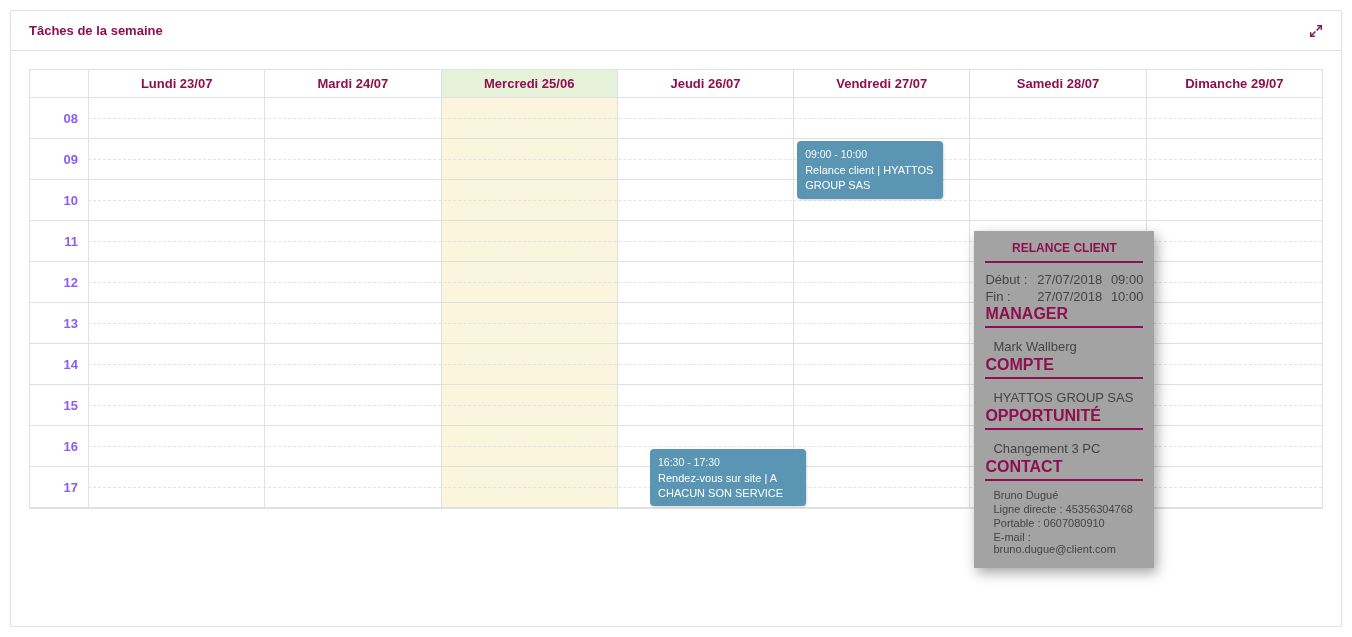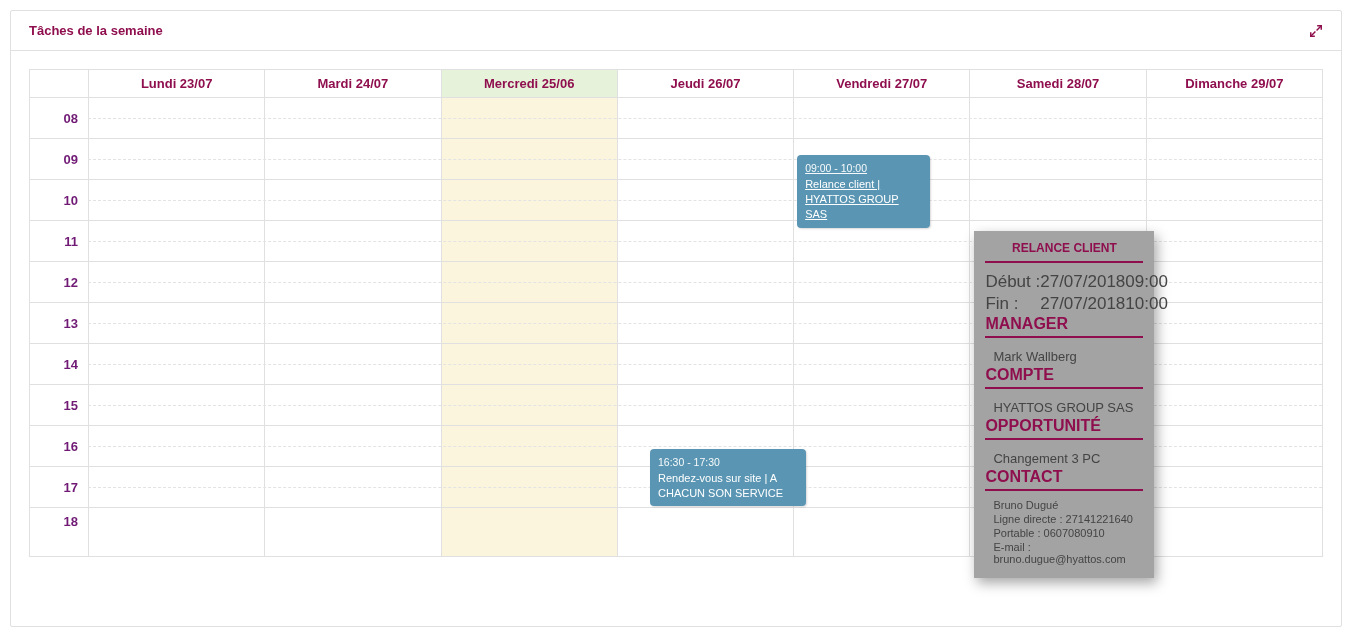--- a/index.html
+++ b/index.html
@@ -51,21 +51,21 @@
     border:1px solid var(--border);
   }
   .cal-row{display:flex;}
   .time-col{
     width:58px;
     flex:0 0 58px;
     text-align:right;
     padding-right:10px;
     font-weight:700;
     font-size:13px;
-    color:#701a75;
+    color:#8b5cf6;
     display:flex;
     align-items:center;
     justify-content:flex-end;
   }
   .day-col{
     flex:1;
     position:relative;
   }
   .header-row{
     border-bottom:1px solid var(--border);
@@ -149,21 +149,21 @@
     margin-bottom:8px;
   }
   .popup-section{
     color:var(--maroon);
     font-weight:700;
     font-size:16px;
     border-bottom:2px solid var(--maroon);
     padding-bottom:3px;
     margin:0 0 7px;
   }
-  .popup-table{width:100%;border-collapse:collapse;font-size:17px;}
+  .popup-table{width:100%;border-collapse:collapse;font-size:13px;}
   .popup-table td{padding:1px 0;white-space:nowrap;}
   .popup-val{padding:2px 0 2px 8px;font-size:13px;margin-top:9px;}
   .popup-line{padding:1px 0 1px 8px;font-size:11px;}
 </style>
 </head>
 <body>
 
 <div class="panel">
   <div class="panel-header">
     <div class="panel-title">Tâches de la semaine</div>
@@ -283,31 +283,21 @@
           <div class="cal-row hour-row">
             <div class="time-col">17</div>
             <div class="day-col"></div>
             <div class="day-col"></div>
             <div class="day-col today"></div>
             <div class="day-col"></div>
             <div class="day-col"></div>
             <div class="day-col"></div>
             <div class="day-col"></div>
           </div>
-          <div class="cal-row hour-row last-row">
-            <div class="time-col">18</div>
-            <div class="day-col"></div>
-            <div class="day-col"></div>
-            <div class="day-col today"></div>
-            <div class="day-col"></div>
-            <div class="day-col"></div>
-            <div class="day-col"></div>
-            <div class="day-col"></div>
-          </div>
-          <div class="event" style="top: 57px; left: 767.143px; width: 133px; min-height: 55.5px; text-decoration: underline;">
+          <div class="event" style="top: 43px; left: 767.143px; width: 146px; min-height: 55.5px;">
             <div class="ev-time">09:00 - 10:00</div>
             <div class="ev-title">Relance client | HYATTOS GROUP SAS</div>
           </div>
           <div class="event" style="top: 350.5px; left: 620px; width: 156.286px; min-height: 55.5px;">
             <div class="ev-time">16:30 - 17:30</div>
             <div class="ev-title">Rendez-vous sur site | A CHACUN SON SERVICE</div>
           </div>
         </div>
     </div>
   </div>
@@ -329,17 +319,17 @@
     </tbody>
       </table>
     <div class="popup-section">MANAGER</div>
     <div class="popup-val">Mark Wallberg</div>
     <div class="popup-section">COMPTE</div>
     <div class="popup-val">HYATTOS GROUP SAS</div>
     <div class="popup-section">OPPORTUNITÉ</div>
     <div class="popup-val">Changement 3 PC</div>
     <div class="popup-section">CONTACT</div>
     <div class="popup-line">Bruno Dugué</div>
-    <div class="popup-line">Ligne directe : 27141221640</div>
+    <div class="popup-line">Ligne directe : 45356304768</div>
     <div class="popup-line">Portable : 0607080910</div>
-    <div class="popup-line">E-mail : bruno.dugue@hyattos.com</div>
+    <div class="popup-line">E-mail : bruno.dugue@client.com</div>
   </div>
 </div>
 
 </body></html>

